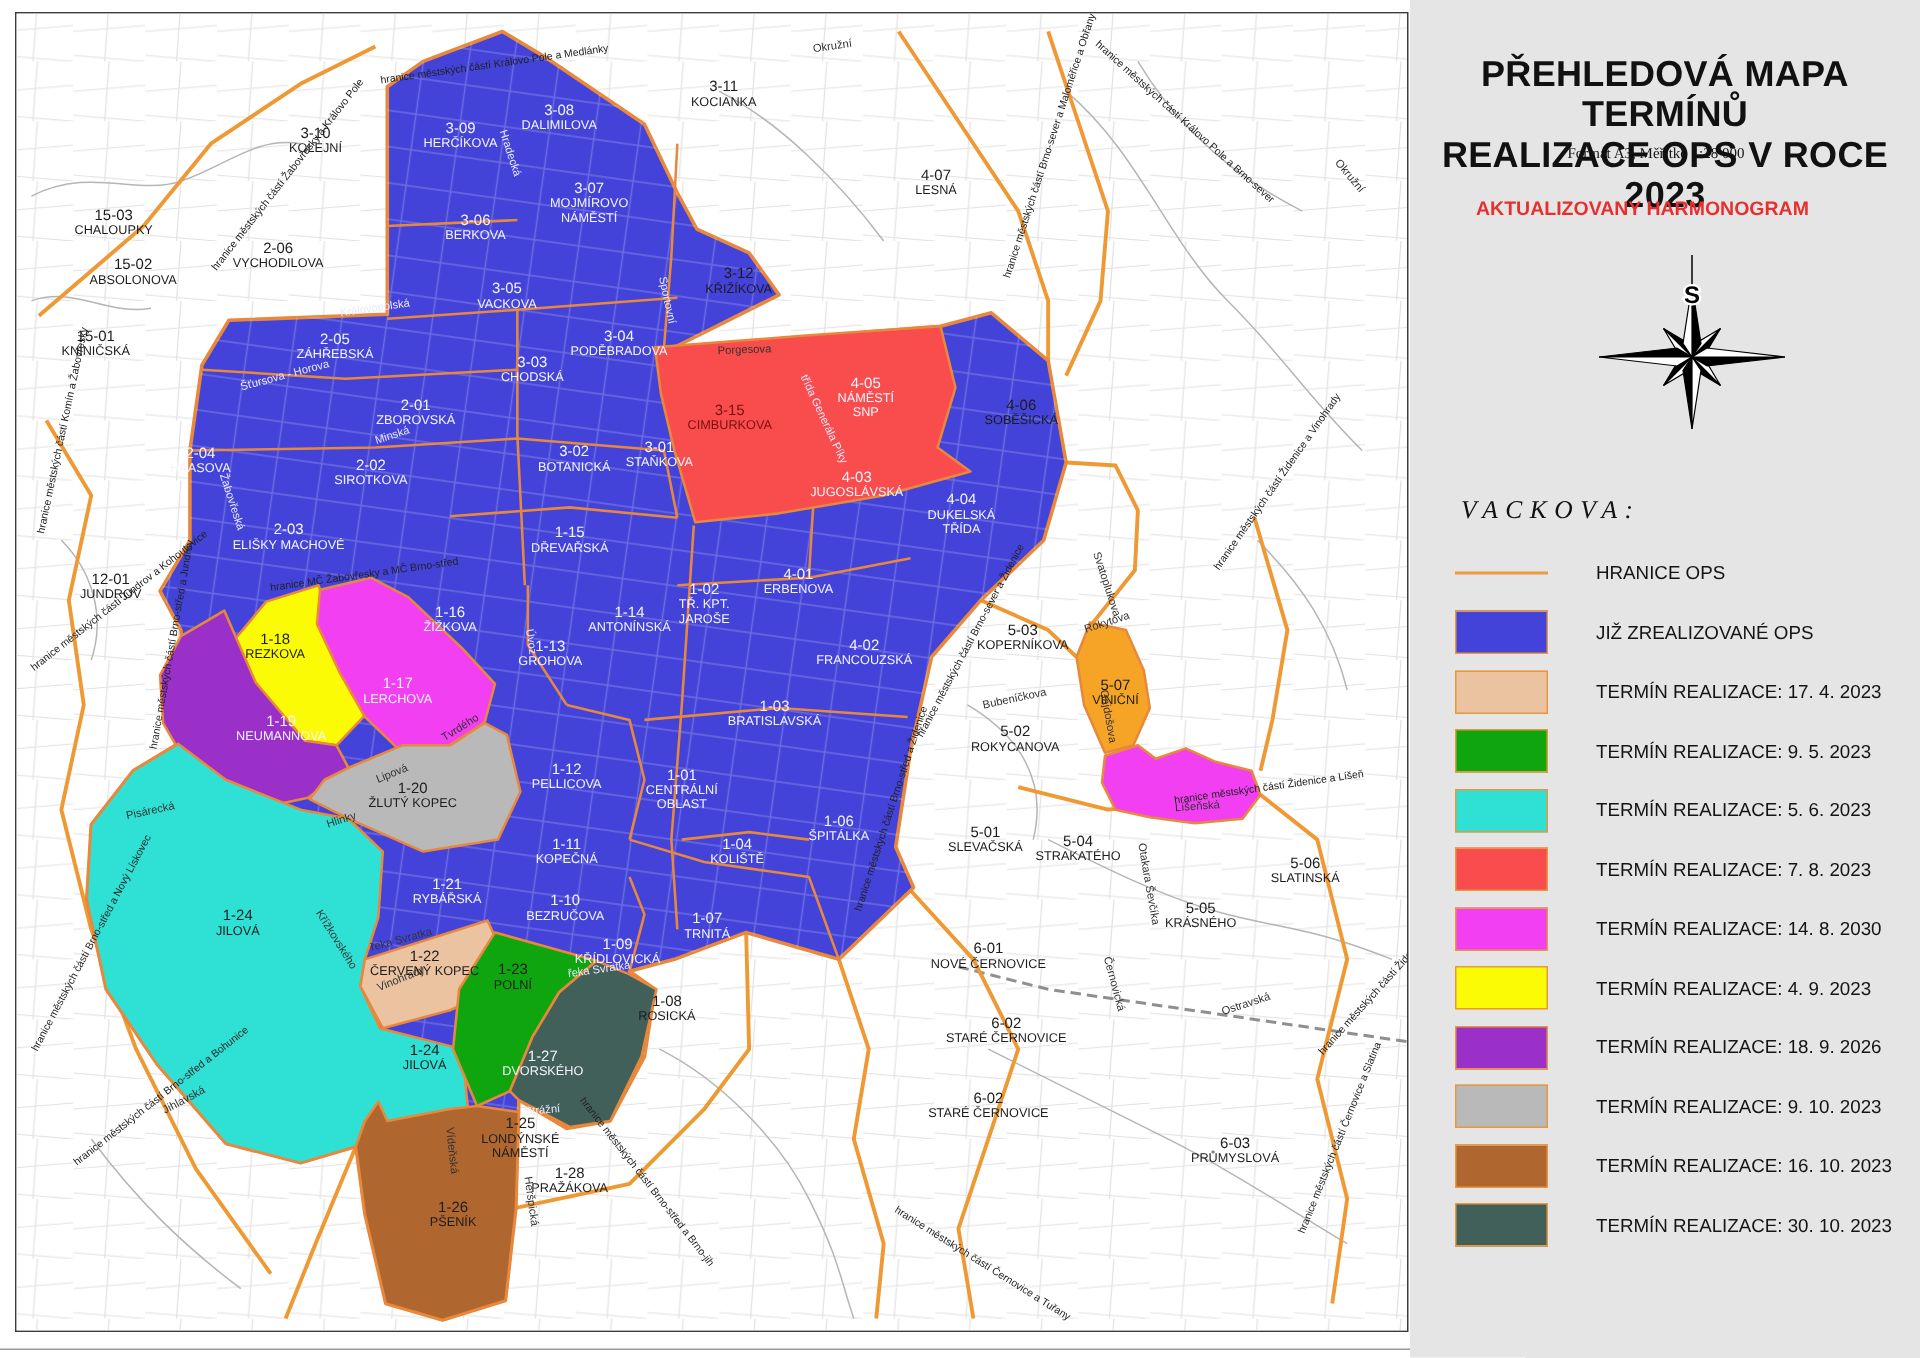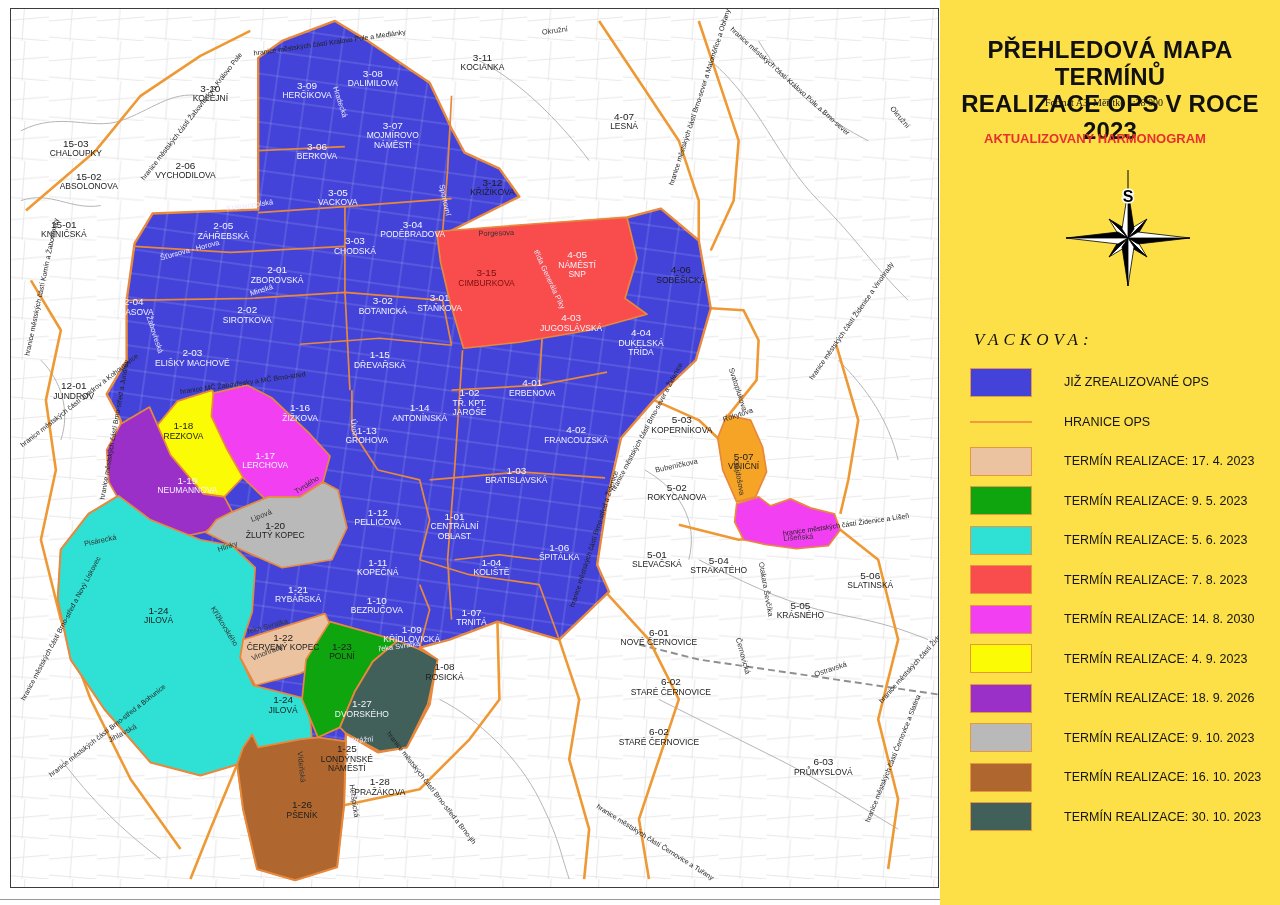--- a/index.html
+++ b/index.html
@@ -3,21 +3,21 @@
 <meta charset="utf-8">
 <style>
   html,body{margin:0;padding:0;background:#fff;}
   body{width:1280px;height:905px;position:relative;overflow:hidden;
        font-family:"Liberation Sans",sans-serif;}
   .map-frame{position:absolute;left:10px;top:8px;width:929px;height:880px;
              border:1px solid #3c3c3c;background:#fff;box-sizing:border-box;}
   .map-frame svg{display:block;width:100%;height:100%;}
   .bottom-rule{position:absolute;left:0;top:899px;width:1280px;height:0;
                border-top:1px solid #9a9a9a;}
-  .panel{position:absolute;left:940px;top:0;width:340px;height:905px;background:#fde047;}
+  .panel{position:absolute;left:940px;top:0;width:340px;height:905px;background:#e5e5e5;}
   .title{position:absolute;left:0;top:36px;width:340px;text-align:center;
          font-size:24px;font-weight:bold;color:#111;line-height:1.13;letter-spacing:.2px;}
   .subtitle{position:absolute;left:0;top:97px;width:328px;text-align:center;
             font-size:10px;color:#111;font-family:Liberation Serif, serif;}
   .note{position:absolute;left:44px;top:131px;font-size:13px;font-weight:bold;color:#e82f2f;}
   .compass{position:absolute;left:118px;top:160px;width:140px;height:152px;}
   .legend-title{position:absolute;left:34px;top:330px;
                 font-family:"Liberation Serif",serif;font-style:italic;
                 font-size:17px;letter-spacing:5px;color:#111;}
   .legend{position:absolute;left:30px;top:367px;width:300px;
@@ -283,30 +283,30 @@
       <polygon points="-62,0 -10,-6 0,0" fill="#000"></polygon>
         <polygon points="-62,0 -10,6 0,0" fill="#fff"></polygon>
     </g>
     <line x1="0" y1="-48" x2="0" y2="-68" stroke="#000" stroke-width="1"></line>
     <text x="0" y="-36" text-anchor="middle" font-size="16" font-weight="bold" style="paint-order:stroke;stroke:#fff;stroke-width:3px;font-family:'Liberation Sans',sans-serif">S</text>
   </svg>
 
   <div class="legend-title">VACKOVA:</div>
   <div class="legend">
       <div class="lg-row">
-        <div class="lg-swatch" style="background: rgb(67, 67, 217);"></div>
-        <div class="lg-label">JIŽ ZREALIZOVANÉ OPS</div>
-      </div>
-      <div class="lg-row">
         <div class="lg-linebox">
           <div class="lg-line-inner" style="background: rgb(239, 154, 60);"></div>
         </div>
         <div class="lg-label">HRANICE OPS</div>
       </div>
       <div class="lg-row">
+        <div class="lg-swatch" style="background: rgb(67, 67, 217);"></div>
+        <div class="lg-label">JIŽ ZREALIZOVANÉ OPS</div>
+      </div>
+      <div class="lg-row">
         <div class="lg-swatch" style="background: rgb(235, 195, 161);"></div>
         <div class="lg-label">TERMÍN REALIZACE: 17. 4. 2023</div>
       </div>
       <div class="lg-row">
         <div class="lg-swatch" style="background: rgb(14, 165, 14);"></div>
         <div class="lg-label">TERMÍN REALIZACE: 9. 5. 2023</div>
       </div>
       <div class="lg-row">
         <div class="lg-swatch" style="background: rgb(47, 225, 213);"></div>
         <div class="lg-label">TERMÍN REALIZACE: 5. 6. 2023</div>

